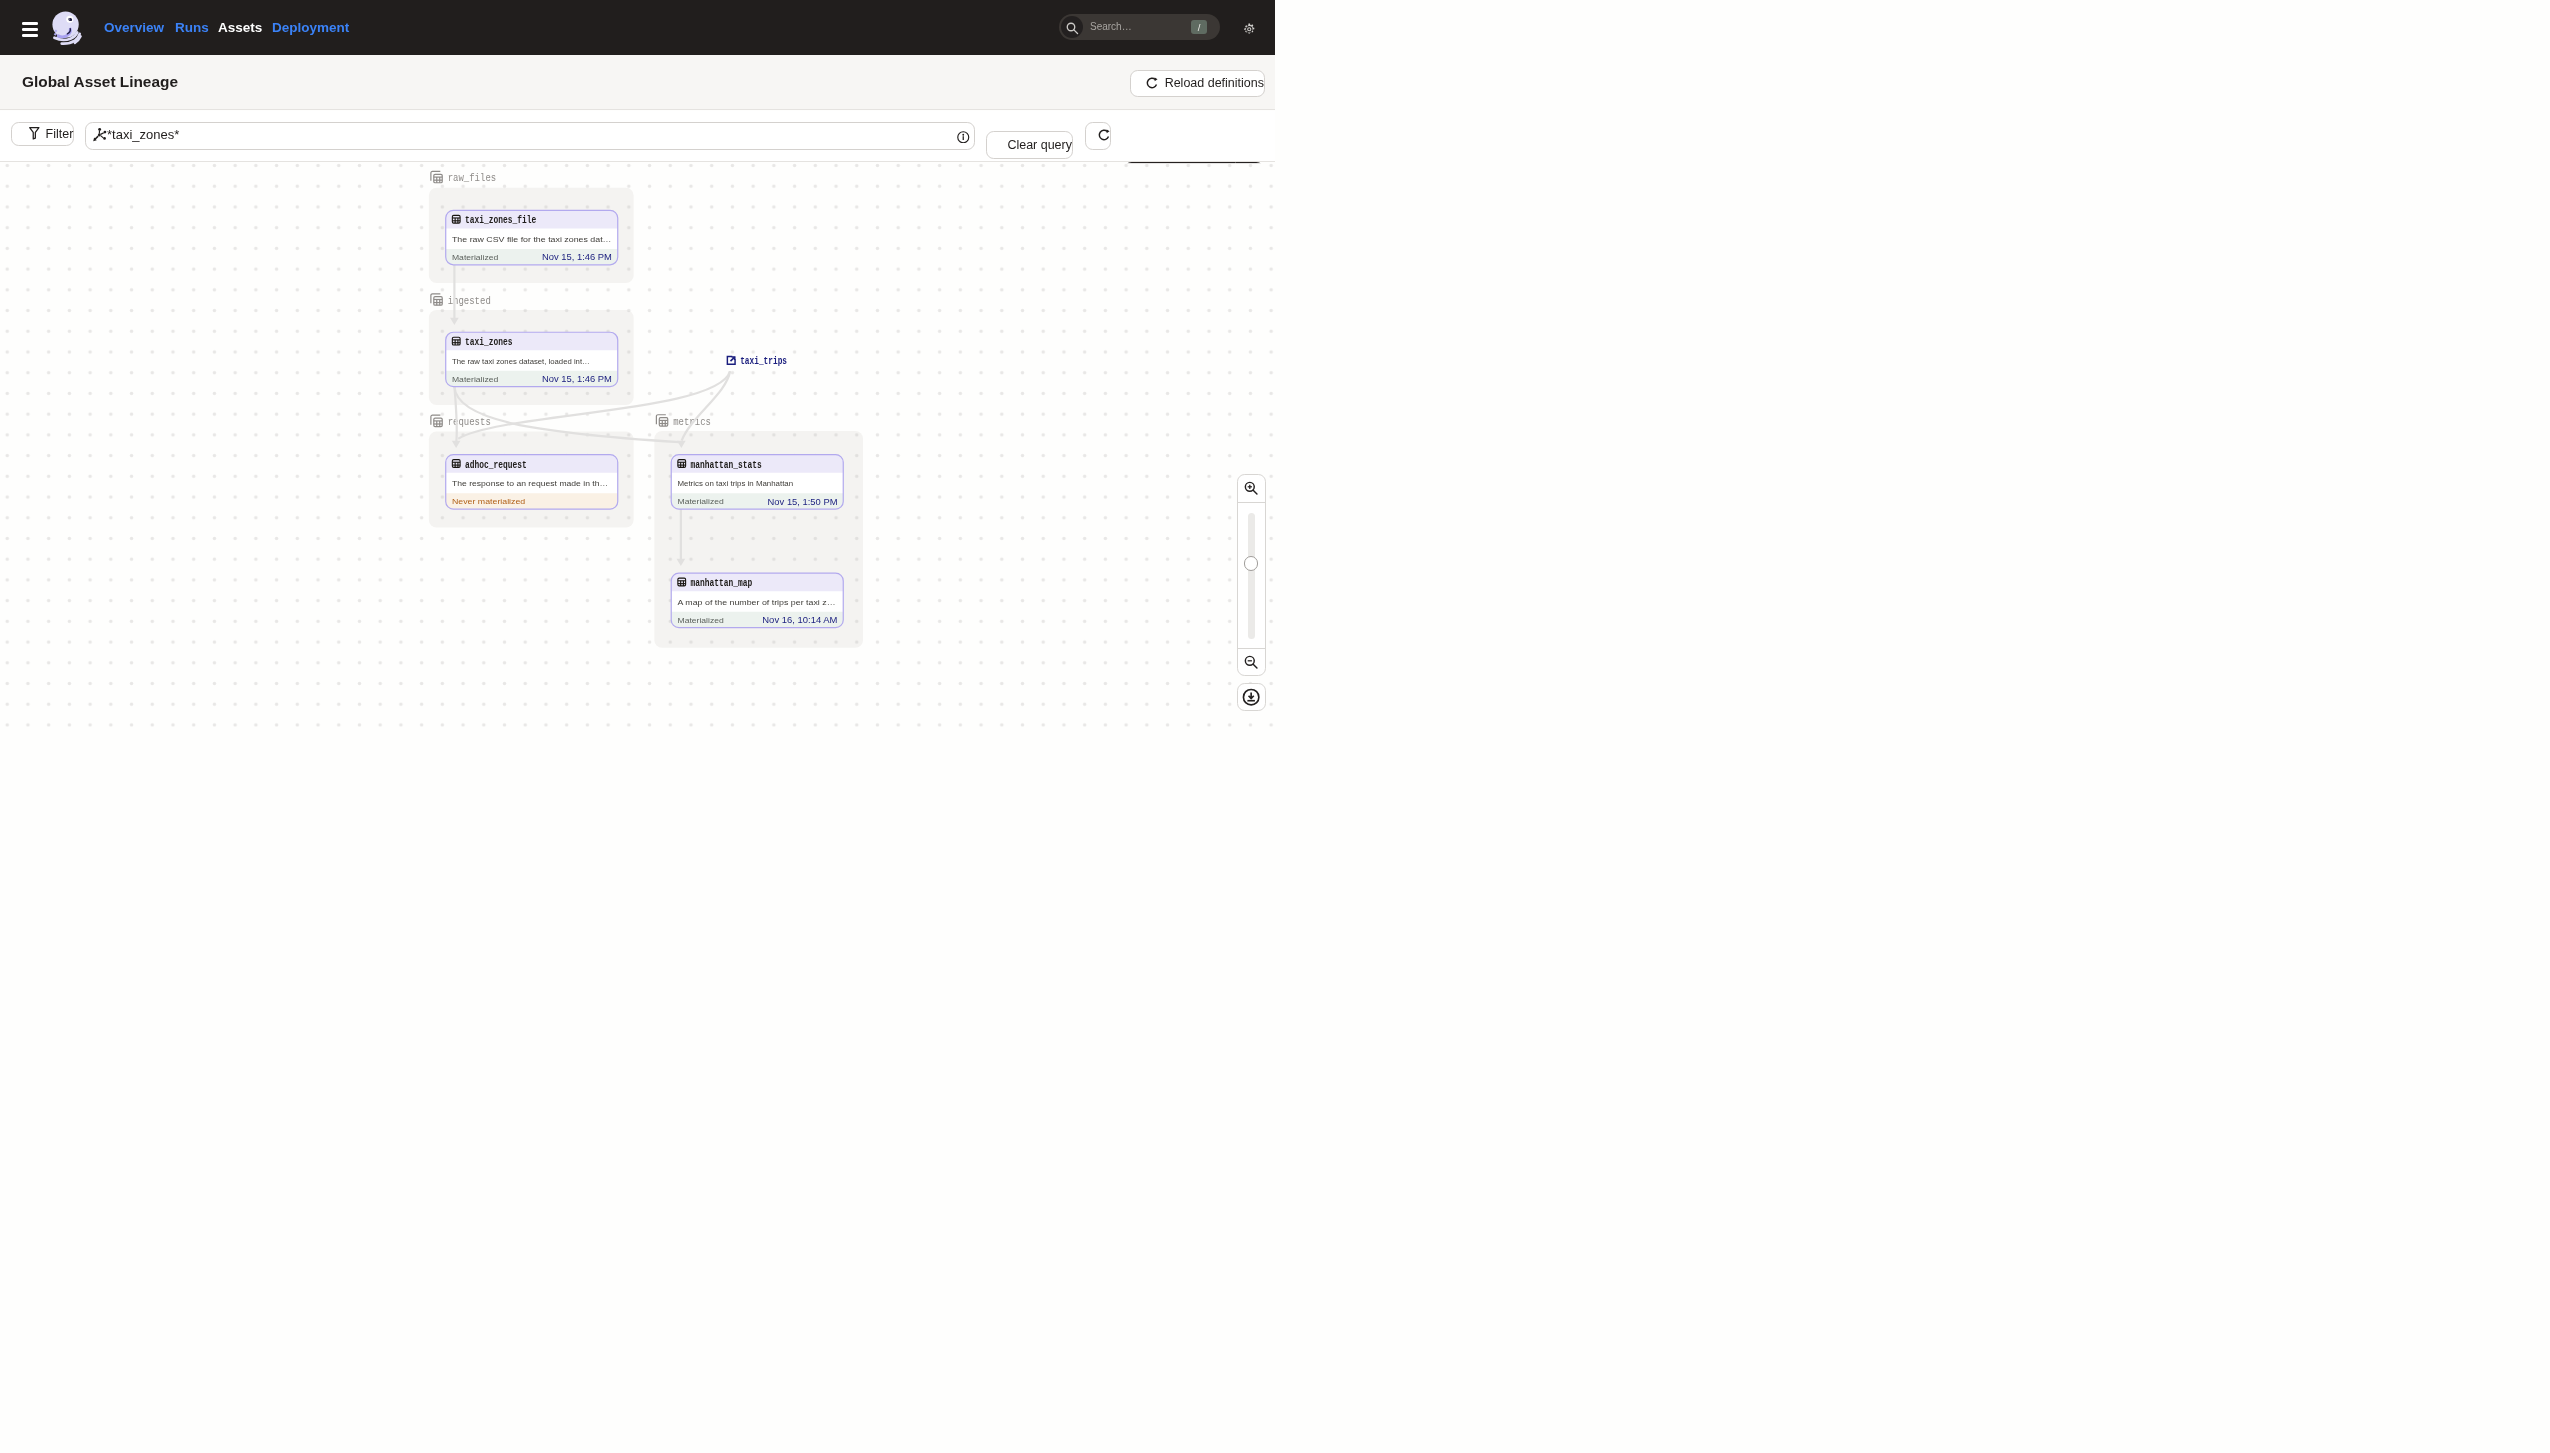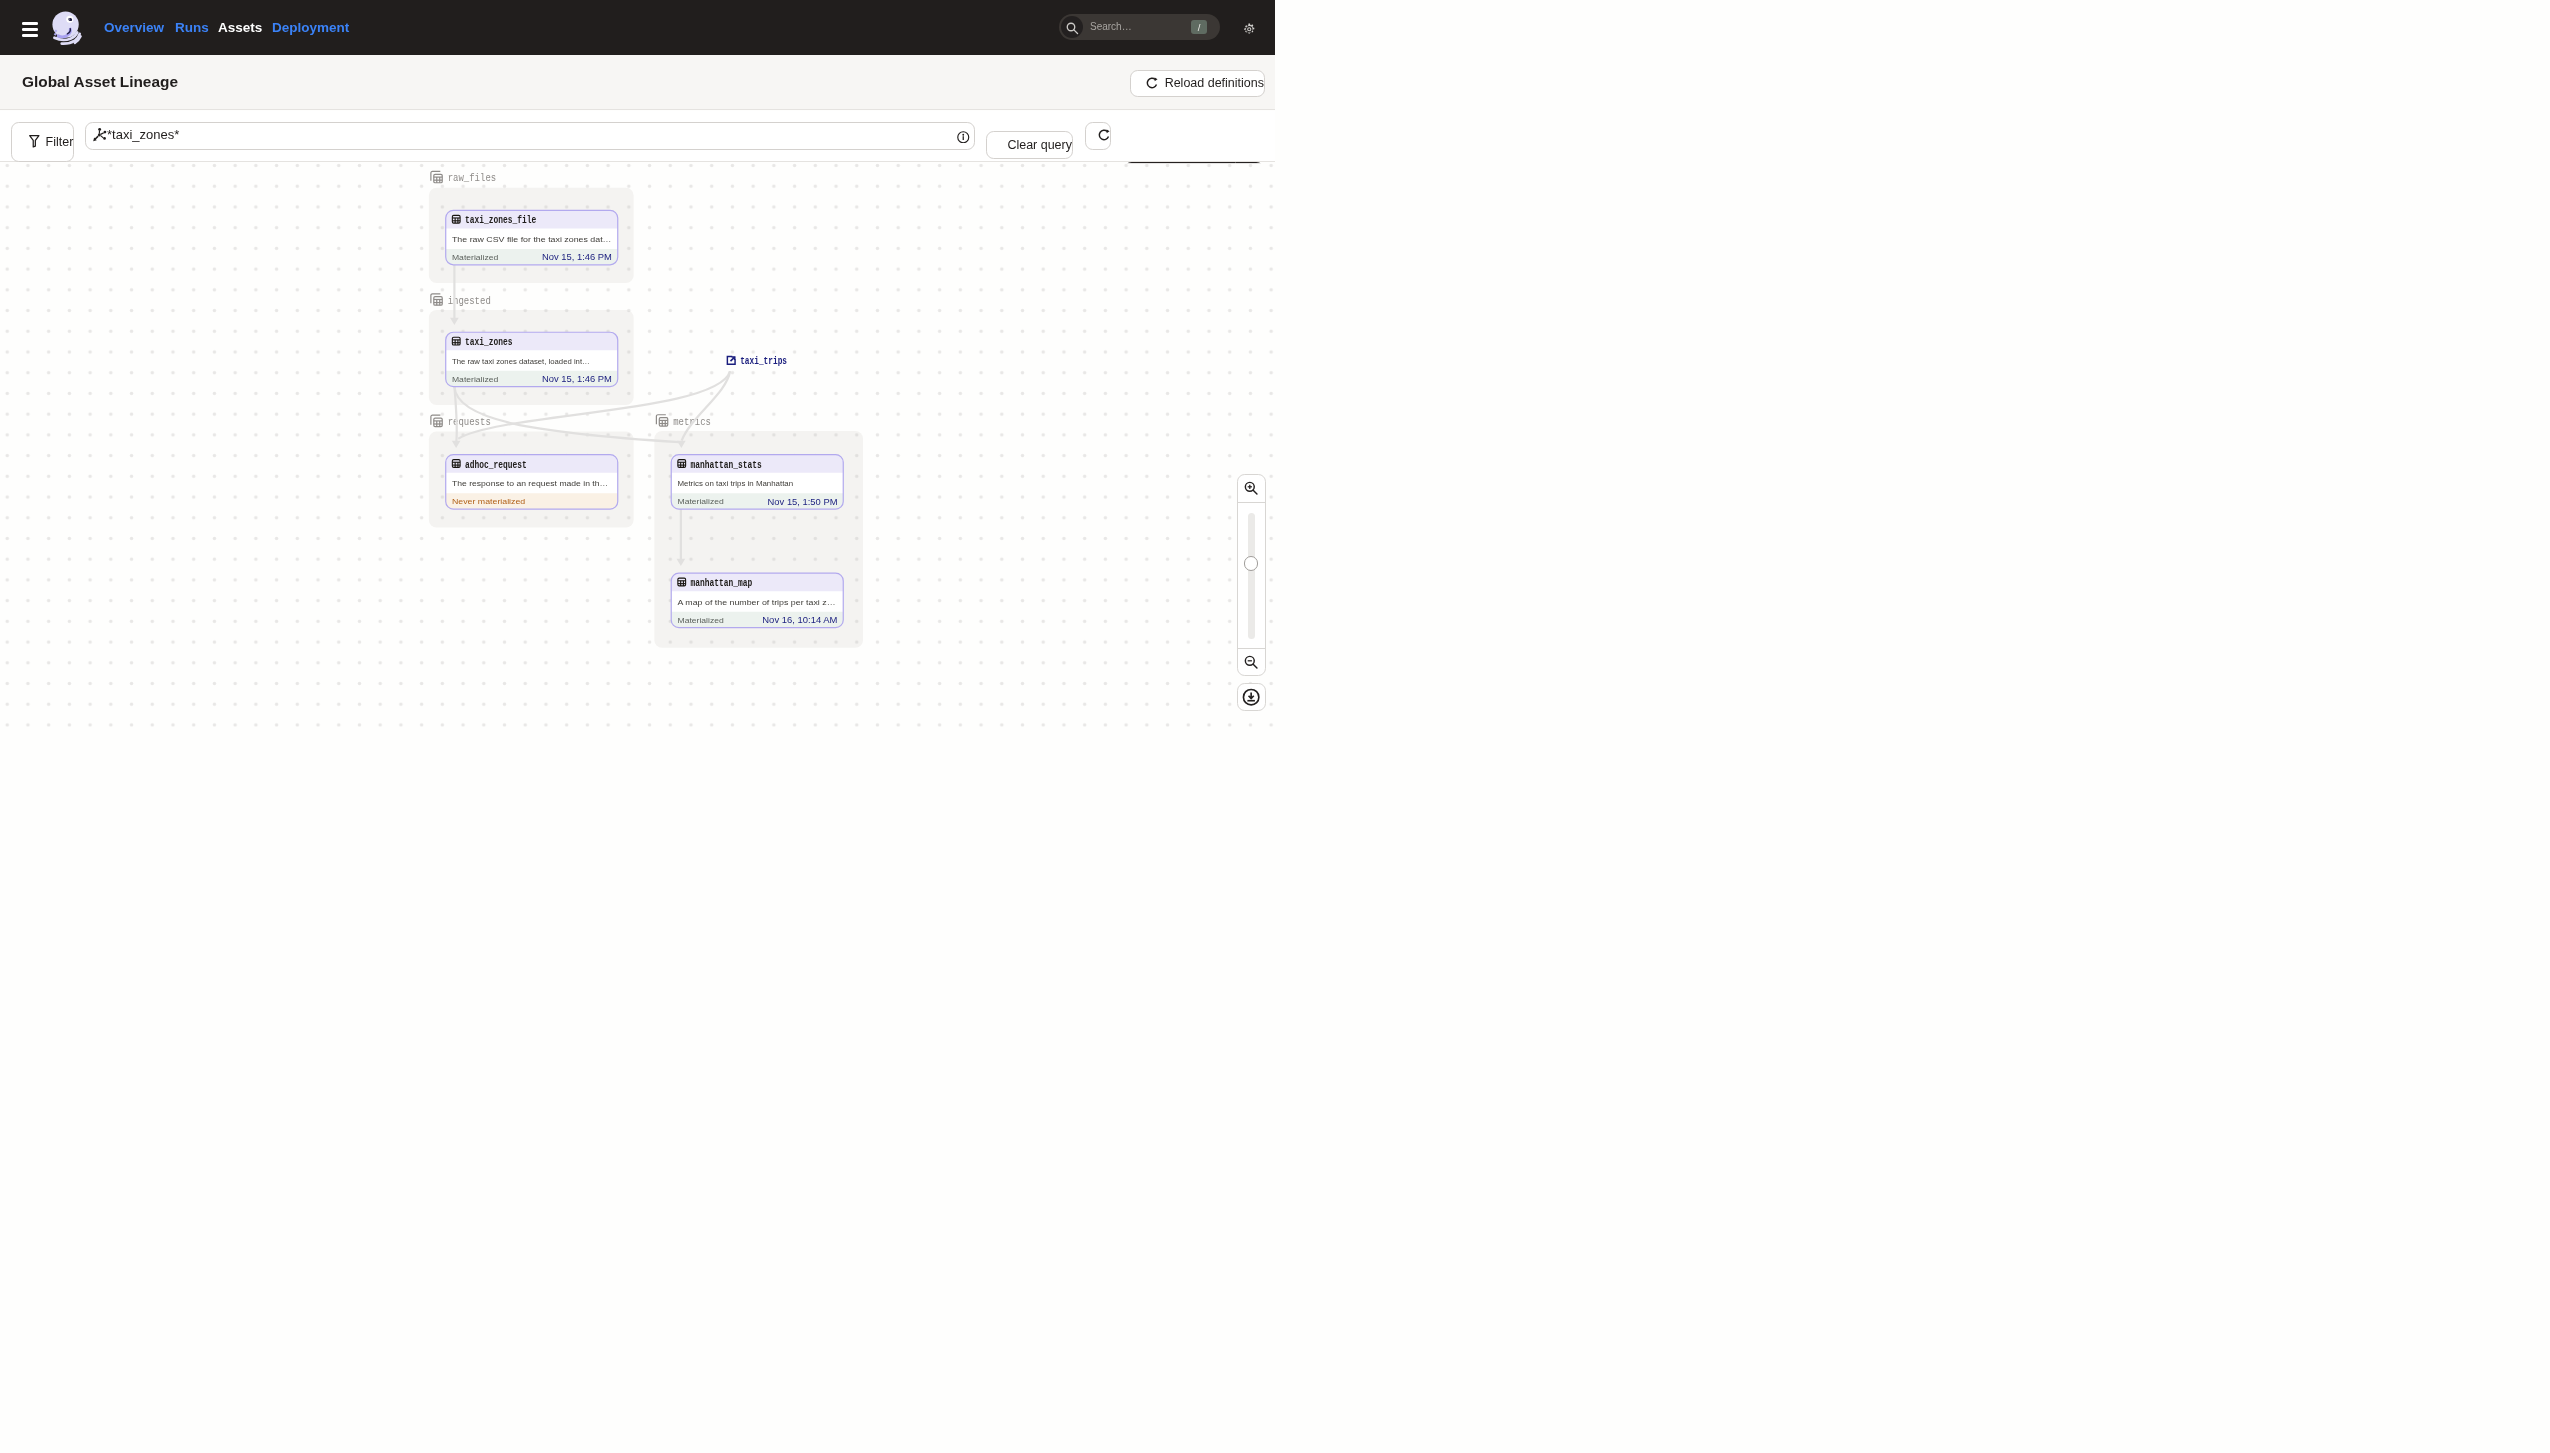--- a/index.html
+++ b/index.html
@@ -55,21 +55,21 @@
     <div class="abs" style="left:22px;top:18px;font-size:15.4px;font-weight:700;color:#211E1D;">Global Asset Lineage</div>
     <div class="btn" style="left:1130px;top:14.5px;width:135px;height:27px;">
       <svg width="12.5" height="12.5" viewBox="0 0 13 13" style="">
         <path d="M 10.9,7.9 A 4.9,4.9 0 1 1 9.6,2.6" fill="none" stroke="#211E1D" stroke-width="1.5"></path>
         <path d="M 9.0,0.4 L 9.0,4.4 L 12.0,2.4 Z" fill="#211E1D"></path>
       </svg>
       <span>Reload definitions</span>
     </div>
   </div>
 <div id="toolbar">
-    <div class="btn" style="left:11.3px;top:10.6px;width:63px;height:40px;">
+    <div class="btn" style="left:11.3px;top:10.6px;width:63px;height:24px;">
       <svg width="10.6" height="12.5" viewBox="0 0 11 13" style="">
         <path d="M 0.7,0.7 H 10.3 L 6.6,5.6 V 11.6 L 4.4,12.4 V 5.6 Z" fill="none" stroke="#211E1D" stroke-width="1.3" stroke-linejoin="round"></path>
       </svg>
       <span>Filter</span>
     </div>
     <div class="abs" style="left:85px;top:10.6px;width:890px;height:28px;background:#fff;border:1px solid #D4D1CE;border-radius:7.7px;"></div>
     <div class="abs" style="left:92px;top:17.3px;"><svg width="14.5" height="14.5" viewBox="0 0 15 15" style="">
         <g fill="#211E1D">
           <circle cx="7.6" cy="7.2" r="1.5"></circle>
           <circle cx="7.9" cy="1.6" r="1.5"></circle>

